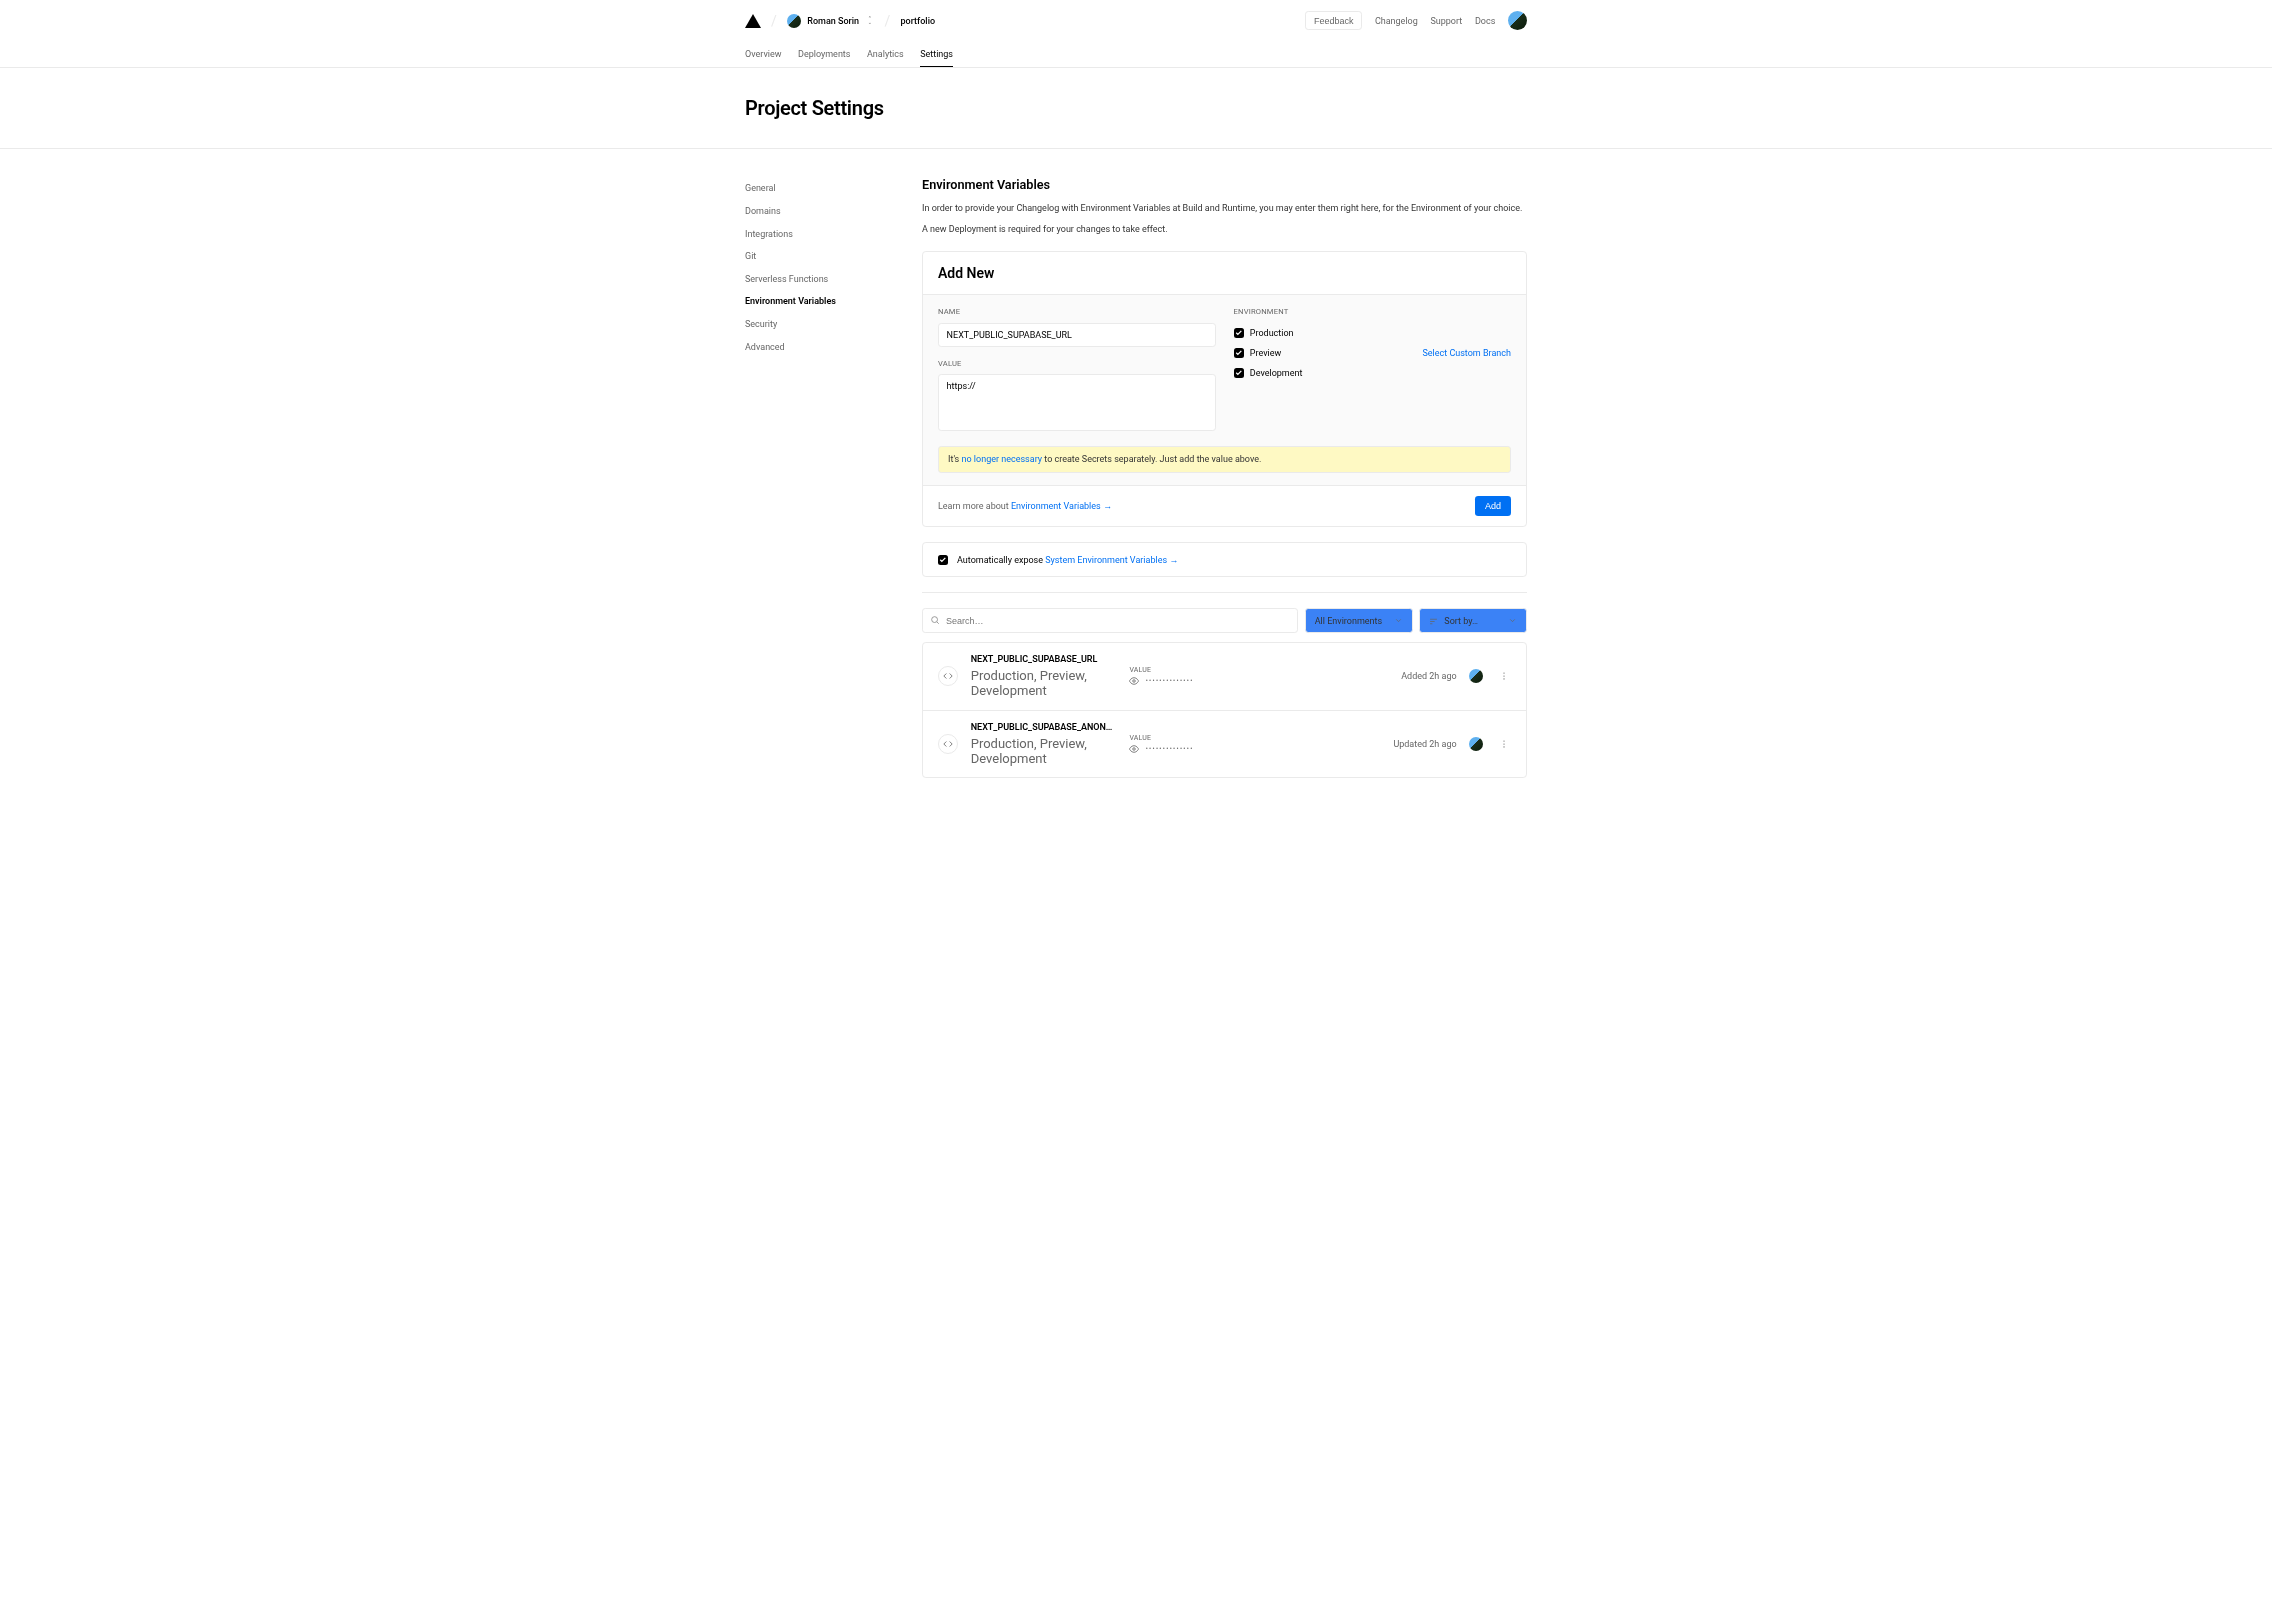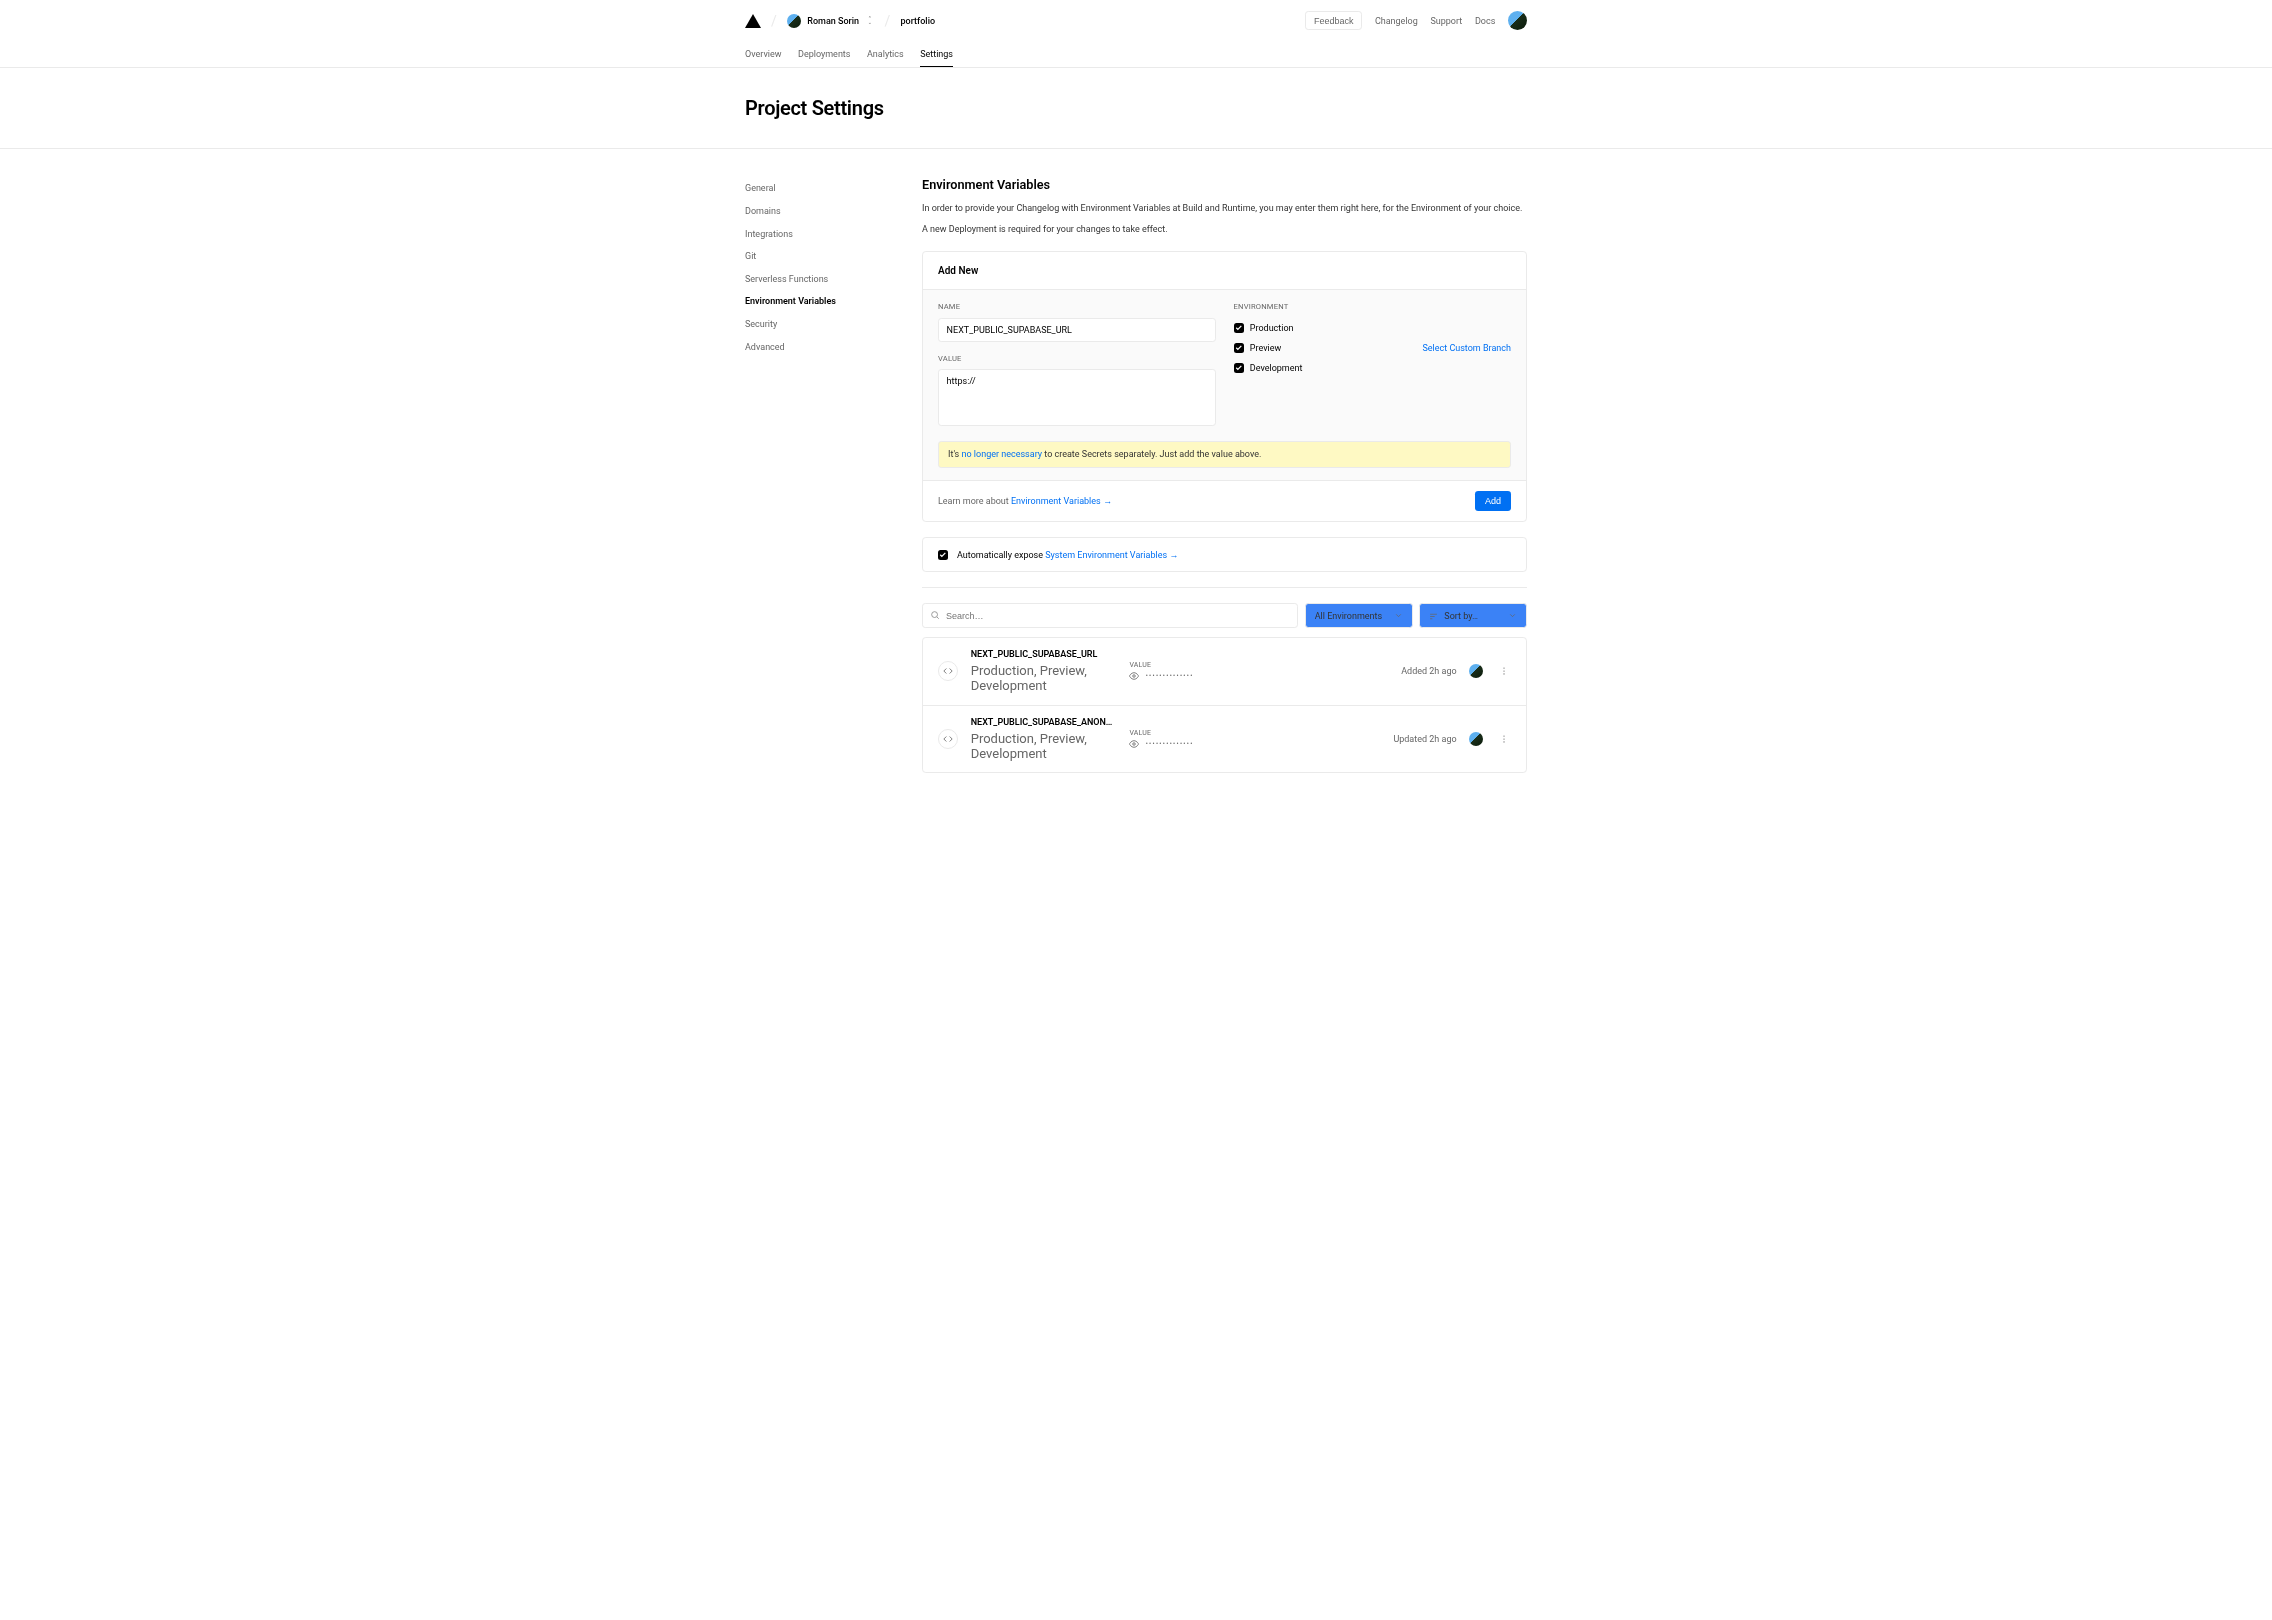--- a/index.html
+++ b/index.html
@@ -31,21 +31,21 @@
 .content { max-width: 812px; margin: 0 auto; display: flex; padding: 28px 15px; gap: 25px; }
 .sidebar { width: 152px; flex-shrink: 0; }
 .sidebar-item { display: block; padding: 6.3px 0; font-size: 9px; color: #666; cursor: pointer; }
 .sidebar-item.active { color: #000; font-weight: 600; }
 
 .main { flex: 1; min-width: 0; }
 .section-title { font-size: 12.7px; font-weight: 600; margin-bottom: 9px; }
 .section-desc { font-size: 9px; color: #333; line-height: 1.6; margin-bottom: 6.3px; }
 
 .card { border: 0.6px solid #eaeaea; border-radius: 3.8px; background: #fff; margin-top: 15px; }
-.card-head { padding: 12.7px 15px; font-size: 10px; font-weight: 600; border-bottom: 0.6px solid #eaeaea; }
+.card-head { padding: 12.7px 15px; font-size: 14px; font-weight: 600; border-bottom: 0.6px solid #eaeaea; }
 .card-body { padding: 12.7px 15px; background: #fafafa; }
 .form-row { display: flex; gap: 18px; }
 .form-col { flex: 1; }
 .label { font-size: 7.6px; font-weight: 400; color: #666; text-transform: uppercase; letter-spacing: 0.2px; margin-bottom: 6.3px; display: block; }
 .input { width: 100%; border: 0.6px solid #eaeaea; border-radius: 3.2px; padding: 6.3px 7.6px; font-size: 9px; font-family: inherit; background: #fff; }
 .textarea { width: 100%; border: 0.6px solid #eaeaea; border-radius: 3.2px; padding: 6.3px 7.6px; font-size: 9px; font-family: inherit; background: #fff; height: 57px; resize: none; }
 .check-row { display: flex; align-items: center; gap: 6.3px; padding: 5px 0; font-size: 9px; }
 .check-row .spacer { flex: 1; }
 .link-blue { color: #0070f3; font-size: 9px; cursor: pointer; }
 .check { width: 10px; height: 10px; border-radius: 2.5px; background: #000; display: flex; align-items: center; justify-content: center; cursor: pointer; flex-shrink: 0; }

